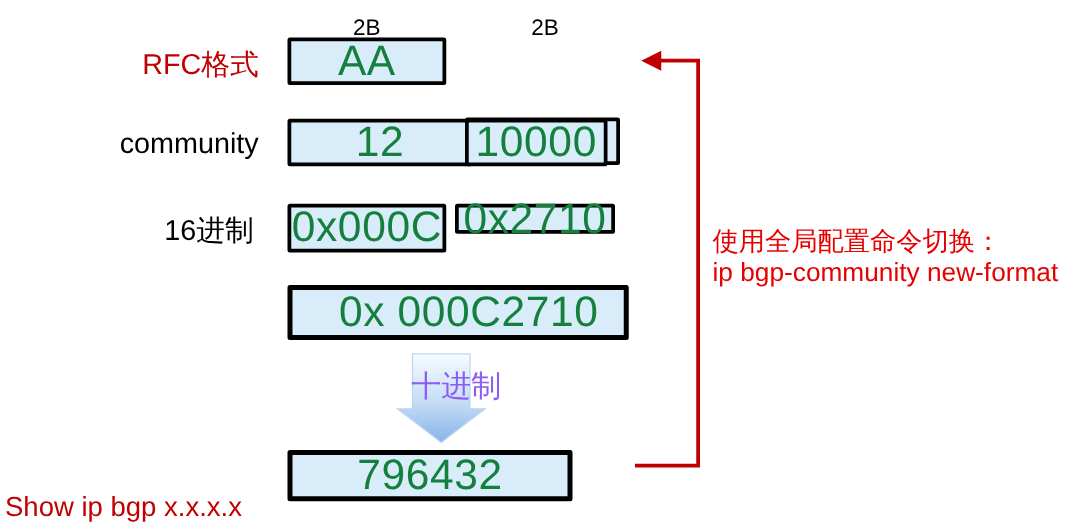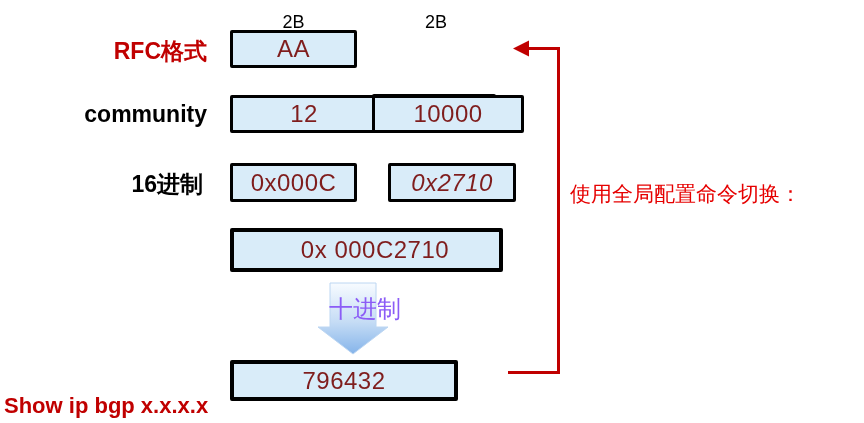--- a/index.html
+++ b/index.html
@@ -15,34 +15,34 @@
     width:864px;height:423px;
     background:#ffffff;
     overflow:hidden;
   }
   .box{
     position:absolute;
     background:var(--box-fill);
     border:3px solid var(--box-border);
     border-radius:2px;
     display:flex;align-items:center;justify-content:center;
-    font-size:24px;color:#7f1d1d;
+    font-size:34px;color:#15803d;
     box-sizing:border-box;
     letter-spacing:0.5px;
   }
   .box.wide{border-width:4px;}
   .byte-label{
     position:absolute;
     font-size:18px;color:#000;
     text-align:center;
     margin-top:10px;
   }
   .row-label{
     position:absolute;
-    font-weight:bold;
+    font-weight:normal;
     font-size:23px;color:#000;
     text-align:right;
     white-space:nowrap;
   }
   .row-label.red{color:var(--red-label);}
   .row-label.small{font-size:22px;}
   .decimal-label{
     position:absolute;
     font-size:24px;color:#8b5cf6;
     text-align:center;
@@ -64,25 +64,25 @@
 
   <div class="byte-label" style="left:230px;top:2px;width:127px;">2B</div>
   <div class="byte-label" style="left:372px;top:2px;width:128px;">2B</div>
 
   <div class="row-label red" style="left:0px;top:36px;width:207px;">RFC格式</div>
   <div class="box" style="left:230px;top:30px;width:127px;height:38px;">AA</div>
   <div class="box" style="left:372px;top:48px;width:124px;height:38px;margin-top:46px;">NN</div>
 
   <div class="row-label" style="left:0px;top:101px;width:207px;">community</div>
   <div class="box" style="left:230px;top:95px;width:148px;height:38px;">12</div>
-  <div class="box" style="left:372px;top:95px;width:152px;height:38px;">10000</div>
+  <div class="box" style="left:372px;top:95px;width:114px;height:38px;">10000</div>
 
   <div class="row-label" style="left:0px;top:169px;width:203px;text-align:right;">16进制</div>
   <div class="box" style="left:230px;top:163px;width:127px;height:39px;">0x000C</div>
-  <div class="box" style="left:388px;top:163px;width:128px;height:39px;font-style:italic;">0x2710</div>
+  <div class="box" style="left:364px;top:163px;width:128px;height:24px;">0x2710</div>
 
   <div class="box wide" style="left:230px;top:228px;width:273px;height:44px;padding-left:17px;">0x 000C2710</div>
 
   <svg width="74" height="74" style="left:316px;top:282px;z-index:2;" viewBox="0 0 74 74">
     <defs>
       <linearGradient id="arrowGrad" x1="0" y1="0" x2="0" y2="1">
         <stop offset="0" stop-color="#F7FBFF"></stop>
         <stop offset="0.55" stop-color="#C5DCF5"></stop>
         <stop offset="1" stop-color="#85B4EA"></stop>
       </linearGradient>
@@ -94,15 +94,16 @@
   <div class="row-label red small" style="left:0px;top:393px;width:215px;text-align:left;padding-left:4px;">Show ip bgp x.x.x.x</div>
   <div class="box wide" style="left:230px;top:360px;width:228px;height:41px;">796432</div>
 
   <svg width="864" height="423" viewBox="0 0 864 423" style="z-index:1;">
     <path d="M508 372.5 H558.5 V48.5 H528" fill="none" stroke="#C00000" stroke-width="3"></path>
     <polygon points="513,48.5 529,40.5 529,56.5" fill="#C00000"></polygon>
   </svg>
 
   <div class="annotation" style="left:570px;top:181px;">
     <div>使用全局配置命令切换：</div>
+    <div>ip bgp-community new-format</div>
   </div>
 
 </div>
 
 </body></html>

